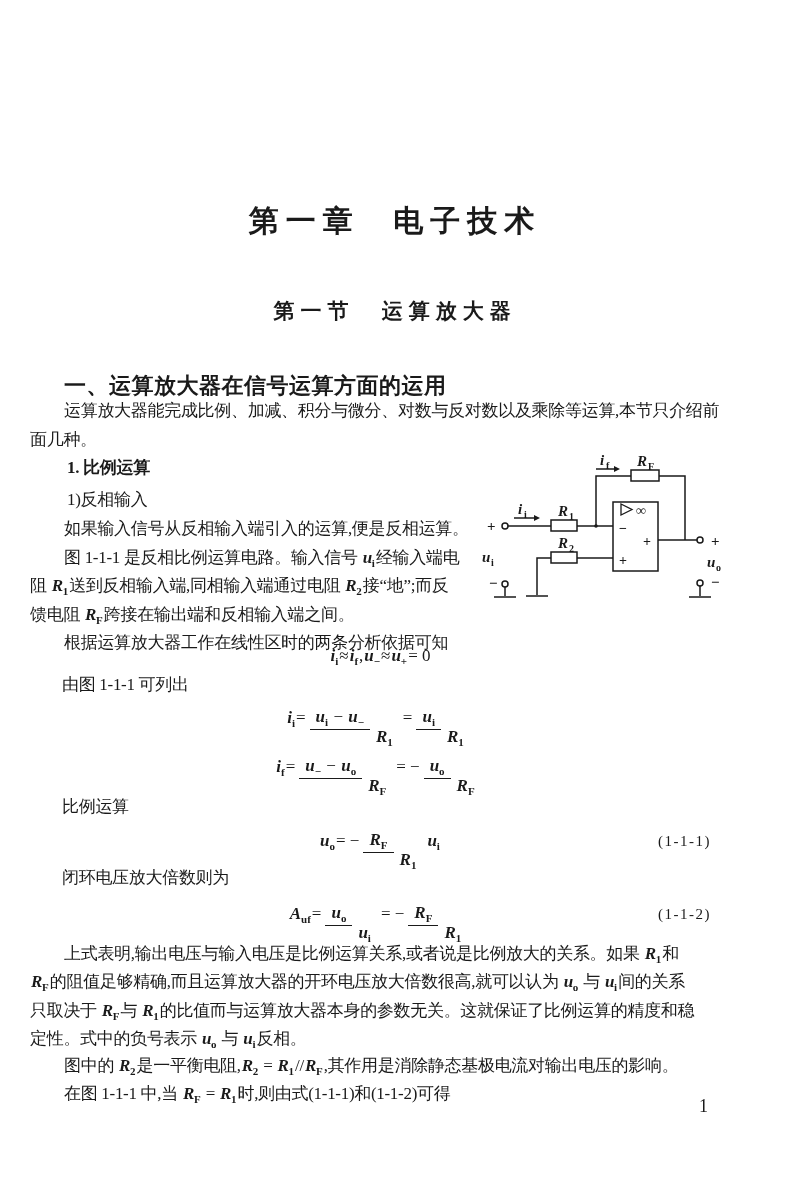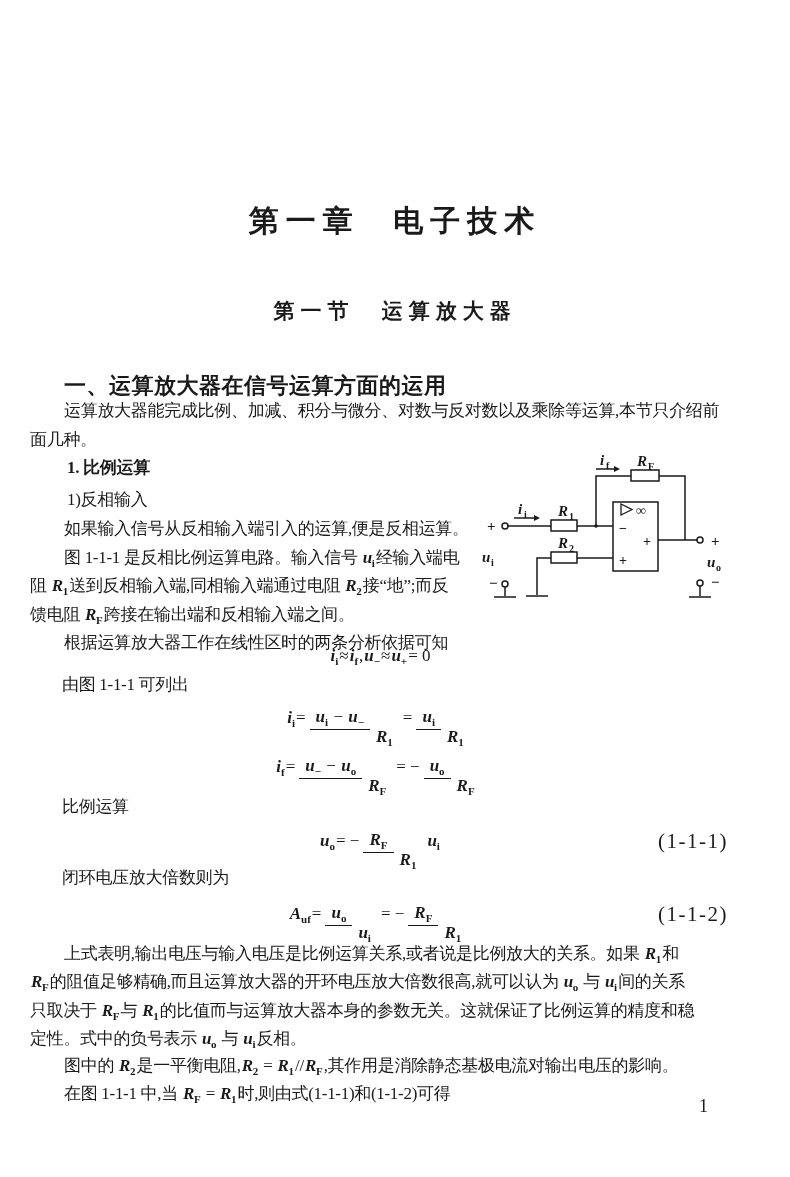--- a/index.html
+++ b/index.html
@@ -24,21 +24,21 @@
     font-size:22px; letter-spacing:0.5px; white-space:nowrap;
   }
   .kaiti { font-weight:600; }
   .var { font-style:italic; font-weight:600; padding:0 1px; }
   .var sub { font-style:normal; font-weight:600; font-size:11px; line-height:0; letter-spacing:0; }
   .eq-row {
     position:absolute; left:30px; width:700px;
     display:flex; justify-content:center; align-items:center;
     font-size:17px; white-space:nowrap;
   }
-  .eq-num { position:absolute; left:628px; font-size:21px; letter-spacing:1.5px; font-weight:400; }
+  .eq-num { position:absolute; left:628px; font-size:15px; letter-spacing:1.5px; font-weight:400; }
   .frac { display:inline-flex; flex-direction:row; align-items:center; margin:0 4px; vertical-align:middle; }
   .fnum { padding:0 5px 2px; border-bottom:1.6px solid #1a1a1a; text-align:center; }
   .fden { padding:2px 5px 0; text-align:center;margin-top:36px; }
   .figure { position:absolute; left:470px; top:440px; width:310px; }
   .fig-caption { margin-top:2px; text-align:center; font-size:16px; letter-spacing:0.5px; padding-right:18px; white-space:nowrap; }
   .page-number { position:absolute; left:699px; top:1096px; font-size:18px; }
   svg text { font-family:"Liberation Serif","DejaVu Serif",serif; fill:#1a1a1a; }
   .svar { font-style:italic; font-weight:600; font-size:15px; }
   .ssub { font-style:normal; font-weight:600; font-size:10px; }
   .ssign { font-weight:600; font-size:15px; }

